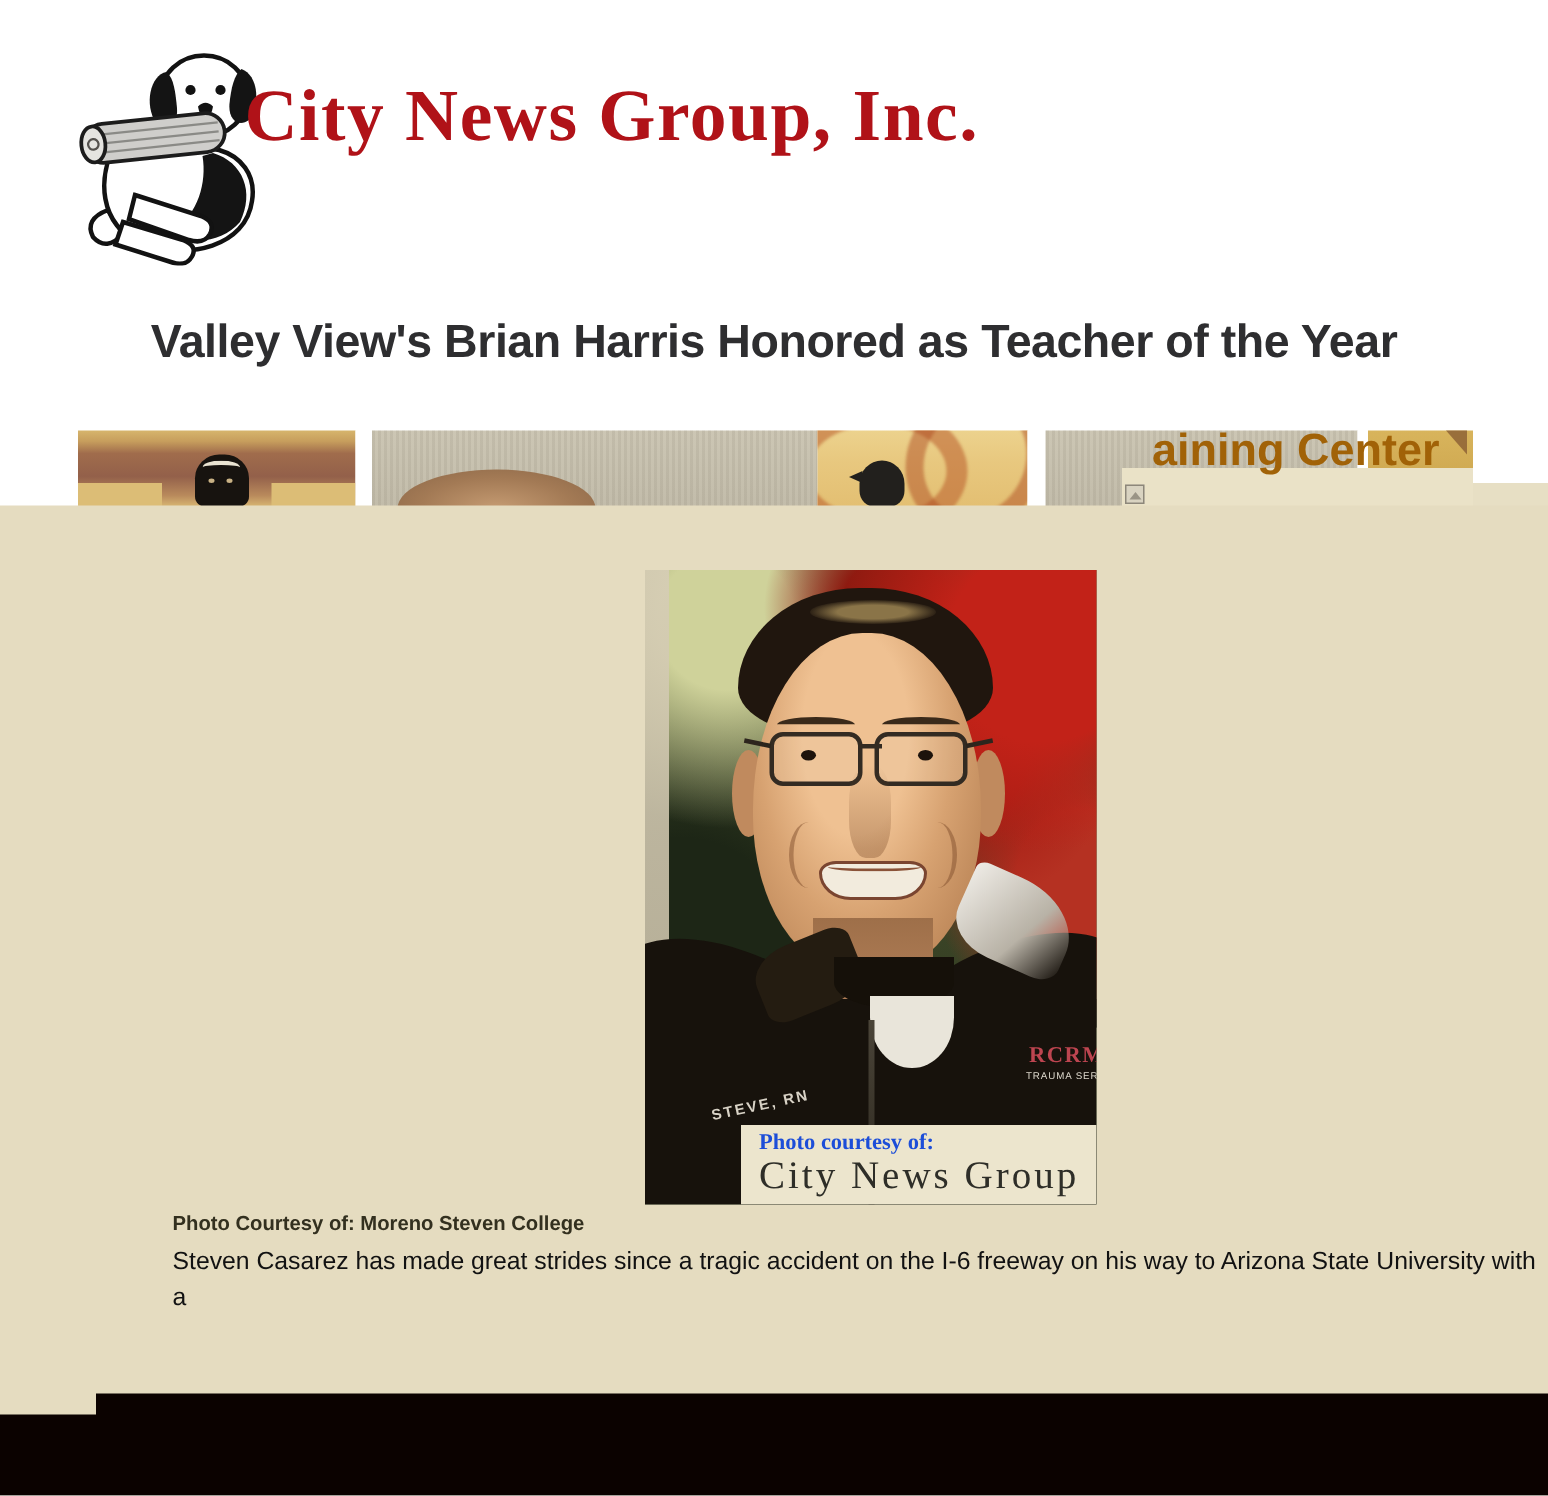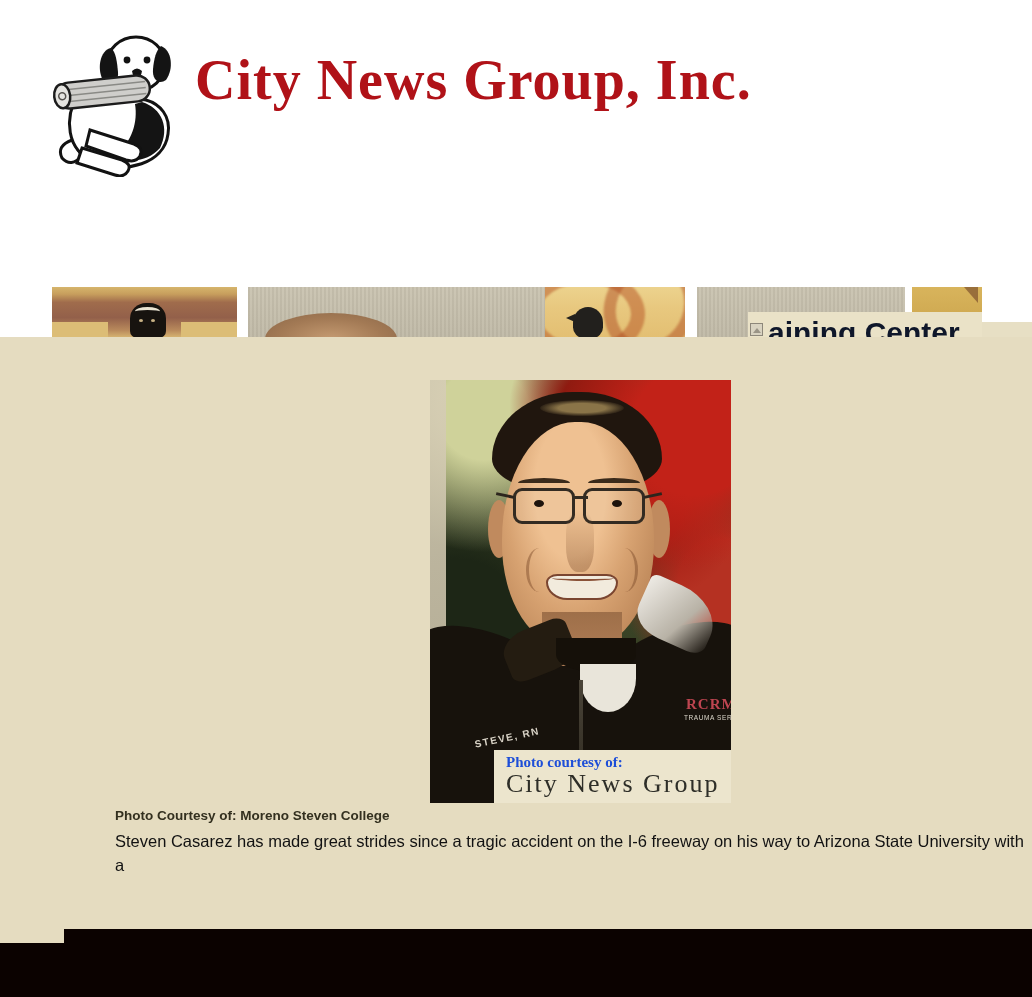--- a/index.html
+++ b/index.html
@@ -8,21 +8,21 @@
   .stage{
     position:relative; width:1032px; height:997px; margin:0 auto;
     background:#ffffff; overflow:hidden;
   }
   
   .logo-bar{ position:absolute; left:0; top:0; width:1032px; height:200px; }
   .dog{ position:absolute; left:48px; top:22px; width:150px; height:155px; }
   .logo-text{
     position:absolute; left:163px; top:48px; width:820px;
     font-family:"Liberation Serif", serif; font-weight:bold;
-    font-size:56px; letter-spacing:1px; color:#b01218; white-space:nowrap;margin-left:32px;
+    font-size:49px; letter-spacing:1px; color:#b01218; white-space:nowrap;
   }
   
   .headline{
     position:absolute; left:0; top:210px; width:1032px; text-align:center;
     font-size:31px; font-weight:bold; color:#2e2e30; letter-spacing:-0.3px;
   }
   
   .banner{ position:absolute; left:52px; top:287px; width:930px; height:51px; overflow:visible; }
   .seg{ position:absolute; top:0; height:51px; }
   .artA{ left:0; width:185px;
@@ -53,22 +53,22 @@
   .wall2{ left:645px; width:208px; }
   .artC{ left:860px; width:70px;
     background:linear-gradient(180deg,#d8b45c 0%,#d0aa52 55%,#c49a48 100%); }
   .artC .fold{ position:absolute; right:4px; top:0; width:0; height:0;
     border-left:14px solid transparent; border-top:16px solid #8a5e33; opacity:.8; }
   .gapw{ background:#ffffff; }
   
   .text-strip{ position:absolute; left:748px; top:312px; width:234px; height:26px; background:#eae2c7; z-index:3; }
   .text-strip2{ position:absolute; left:982px; top:322px; width:50px; height:16px; background:#e7dfc4; z-index:3; }
   .partial-headline{
-    position:absolute; left:768px; top:316px; z-index:4; font-size:30px; font-weight:bold;
-    color:#0f172a; letter-spacing:0; white-space:nowrap;
+    position:absolute; left:768px; top:284px; z-index:4; font-size:30px; font-weight:bold;
+    color:#a16207; letter-spacing:0; white-space:nowrap;
   }
   .broken-img{ position:absolute; left:750px; top:323px; z-index:5; width:13px; height:13px;
     background:#d9d3c1; border:1px solid #8d877a; }
   .broken-img:before{ content:""; position:absolute; left:2px; bottom:2px; width:0; height:0;
     border-left:4px solid transparent; border-right:4px solid transparent; border-bottom:5px solid #9a9486; }
   
   .overlay{ position:absolute; left:0; top:337px; width:1032px; height:660px; background:#e5dcc0; z-index:6; }
   
   .photo{ position:absolute; left:430px; top:43px; width:301px; height:423px; overflow:hidden;
     background:
@@ -179,20 +179,21 @@
           <line x1="16" y1="70" x2="98" y2="70" stroke="#8a8a86" stroke-width="1.5"></line>
           <line x1="16" y1="76" x2="98" y2="76" stroke="#8a8a86" stroke-width="1.5"></line>
           <ellipse cx="14" cy="70" rx="8" ry="12" fill="#e5e4e0" stroke="#1c1c1c" stroke-width="2.5"></ellipse>
           <circle cx="14" cy="70" r="3.5" fill="none" stroke="#55524e" stroke-width="1.5"></circle>
         </g>
       </svg>
     </div>
     <div class="logo-text">City News Group, Inc.</div>
   </div>
 
+  <h1 class="headline">Valley View's Brian Harris Honored as Teacher of the Year</h1>
 
   <div class="banner">
     <div class="seg artA">
       <span class="wedge" style="left:0;"></span>
         <span class="wedge" style="right:0;"></span>
       <span class="figureA">
         <span class="halo"></span>
         <span class="eye" style="left:9px;"></span>
           <span class="eye" style="left:21px;"></span>
       </span>

